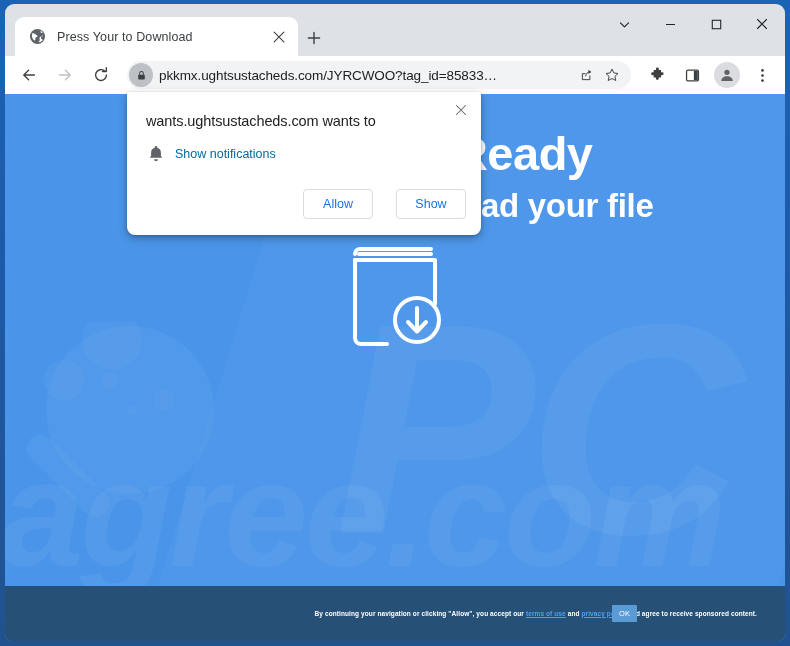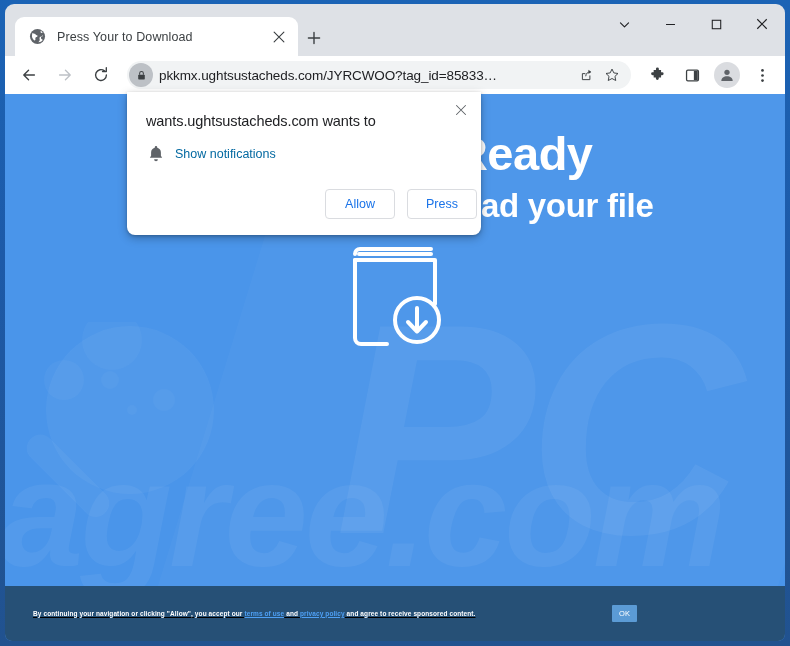--- a/index.html
+++ b/index.html
@@ -247,23 +247,22 @@
   }
 
   
   #consent {
     position: absolute;
     left: 0; bottom: 0;
     width: 780px; height: 55px;
     background: #265076;
     display: flex;
     align-items: center;
-    justify-content: flex-start;
+    justify-content: flex-end;
     padding: 0 28px;
-    text-decoration: underline;
   }
   #consent-text {
     flex: 0 1 auto;
     max-width: 480px;
     font-size: 6.5px;
     font-weight: 700;
     color: #ffffff;
     text-align: center;
     line-height: 1.75;
     letter-spacing: .1px;
@@ -316,23 +315,23 @@
     position: absolute;
     left: 19px; top: 52px;
     display: flex;
     align-items: center;
   }
   #perm-bell { width: 20px; height: 20px; flex: 0 0 20px; margin-right: 9px; }
   #perm-label { font-size: 12.5px; color: #0369a1; }
 
   #perm-actions {
     position: absolute;
-    right: 4px; bottom: 16px;
-    display: flex;
-    gap: 12px;
+    right: 15px; bottom: 16px;
+    display: flex;
+    gap: 23px;
     align-items: flex-end;
   }
   .perm-btn {
     min-width: 70px;
     height: 30px;
     padding: 0 15px;
     background: #ffffff;
     border: 1px solid #dadce0;
     border-radius: 4px;
     color: #1a73e8;
@@ -523,17 +522,17 @@
         <svg viewBox="0 0 20 20" width="20" height="20">
           <path d="M10 2.1 a1.25 1.25 0 0 1 1.25 1.25 v.5 a4.9 4.9 0 0 1 3.65 4.7 v3.1 l1.25 2.1 H3.85 l1.25-2.1 V8.55 a4.9 4.9 0 0 1 3.65-4.7 v-.5 A1.25 1.25 0 0 1 10 2.1 z" fill="#5f6368"></path>
           <path d="M8.1 15.3 h3.8 a1.9 1.9 0 0 1-3.8 0 z" fill="#5f6368"></path>
         </svg>
       </span>
       <span id="perm-label">Show notifications</span>
     </div>
 
     <div id="perm-actions">
       <button class="perm-btn">Allow</button>
-      <button class="perm-btn">Press</button>
+      <button class="perm-btn">Show</button>
     </div>
   </div>
 
 </div>
 
 </body></html>

